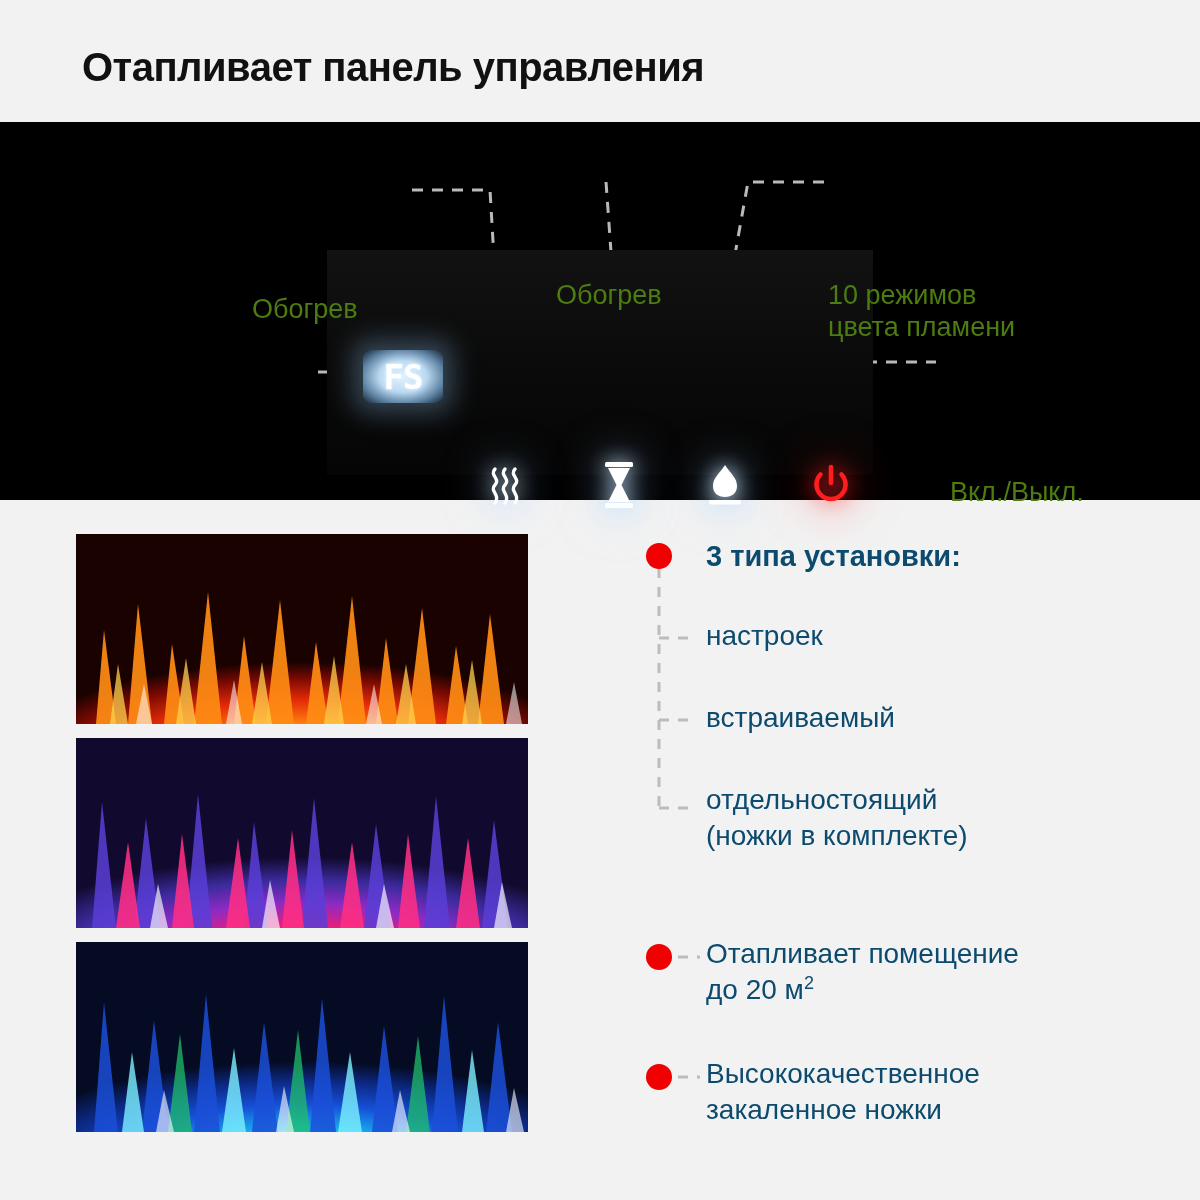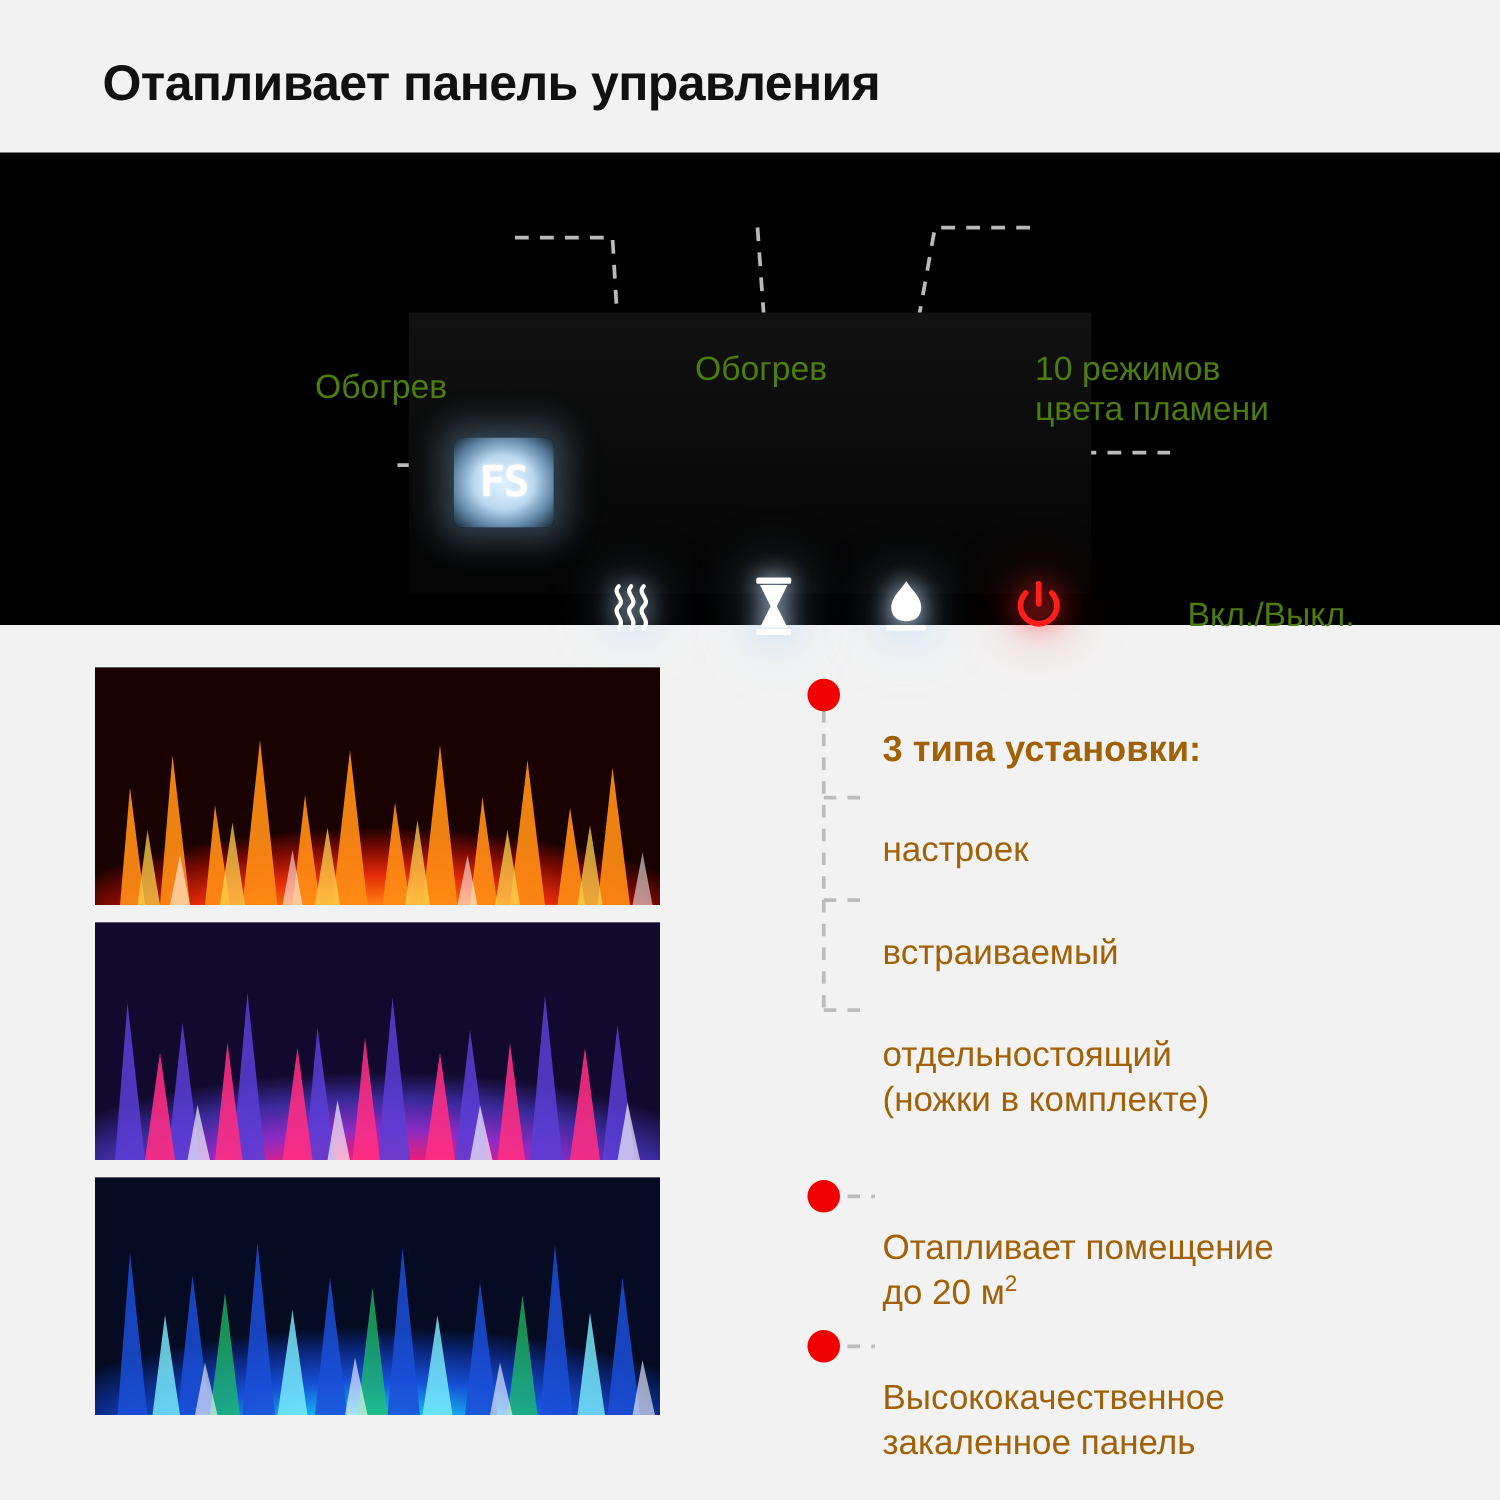--- a/index.html
+++ b/index.html
@@ -48,21 +48,21 @@
     background: #0c0c0c;
     background: linear-gradient(180deg, #121212 0%, #0a0a0a 55%, #050505 100%);
   }
 
   
   .display {
     position: absolute;
     left: 363px;
     top: 328px;
     width: 80px;
-    height: 72px;
+    height: 53px;
     border-radius: 6px;
     background: radial-gradient(ellipse at 50% 50%, #e7f4ff 0%, #b9d8f0 42%, #5e83a3 72%, #12212e 100%);
     box-shadow: 0 0 26px 10px rgba(140,190,230,0.35);
     display: flex;
     align-items: center;
     justify-content: center;
   }
   .display-text {
     font-family: "DejaVu Sans Mono", monospace;
     font-size: 34px;
@@ -152,25 +152,24 @@
   
   .bullet-dot {
     position: absolute;
     width: 26px;
     height: 26px;
     border-radius: 50%;
     background: #f00000;
   }
   .list-text {
     position: absolute;
-    color: #a16207;
+    color: #0c4a6e;
     font-size: 28px;
     line-height: 1.28;
     white-space: pre-line;
-    margin-top: 44px;
   }
   .list-head {
     font-weight: bold;
     font-size: 29px;
   }
   #dot-install { left: 646px; top: 543px; }
   #txt-install { left: 706px; top: 538px; }
   #txt-i1 { left: 706px; top: 618px; }
   #txt-i2 { left: 706px; top: 700px; }
   #txt-i3 { left: 706px; top: 782px; }
@@ -392,15 +391,15 @@
   <div class="list-text" id="txt-i2">встраиваемый</div>
   <div class="list-text" id="txt-i3">отдельностоящий
 (ножки в комплекте)</div>
 
   <div class="bullet-dot" id="dot-heatroom"></div>
   <div class="list-text" id="txt-heatroom"><span>Отапливает помещение
 до 20 м</span><span class="sup">2</span></div>
 
   <div class="bullet-dot" id="dot-glass"></div>
   <div class="list-text" id="txt-glass">Высококачественное
-закаленное панель</div>
+закаленное ножки</div>
 
 </div>
 
 </body></html>

